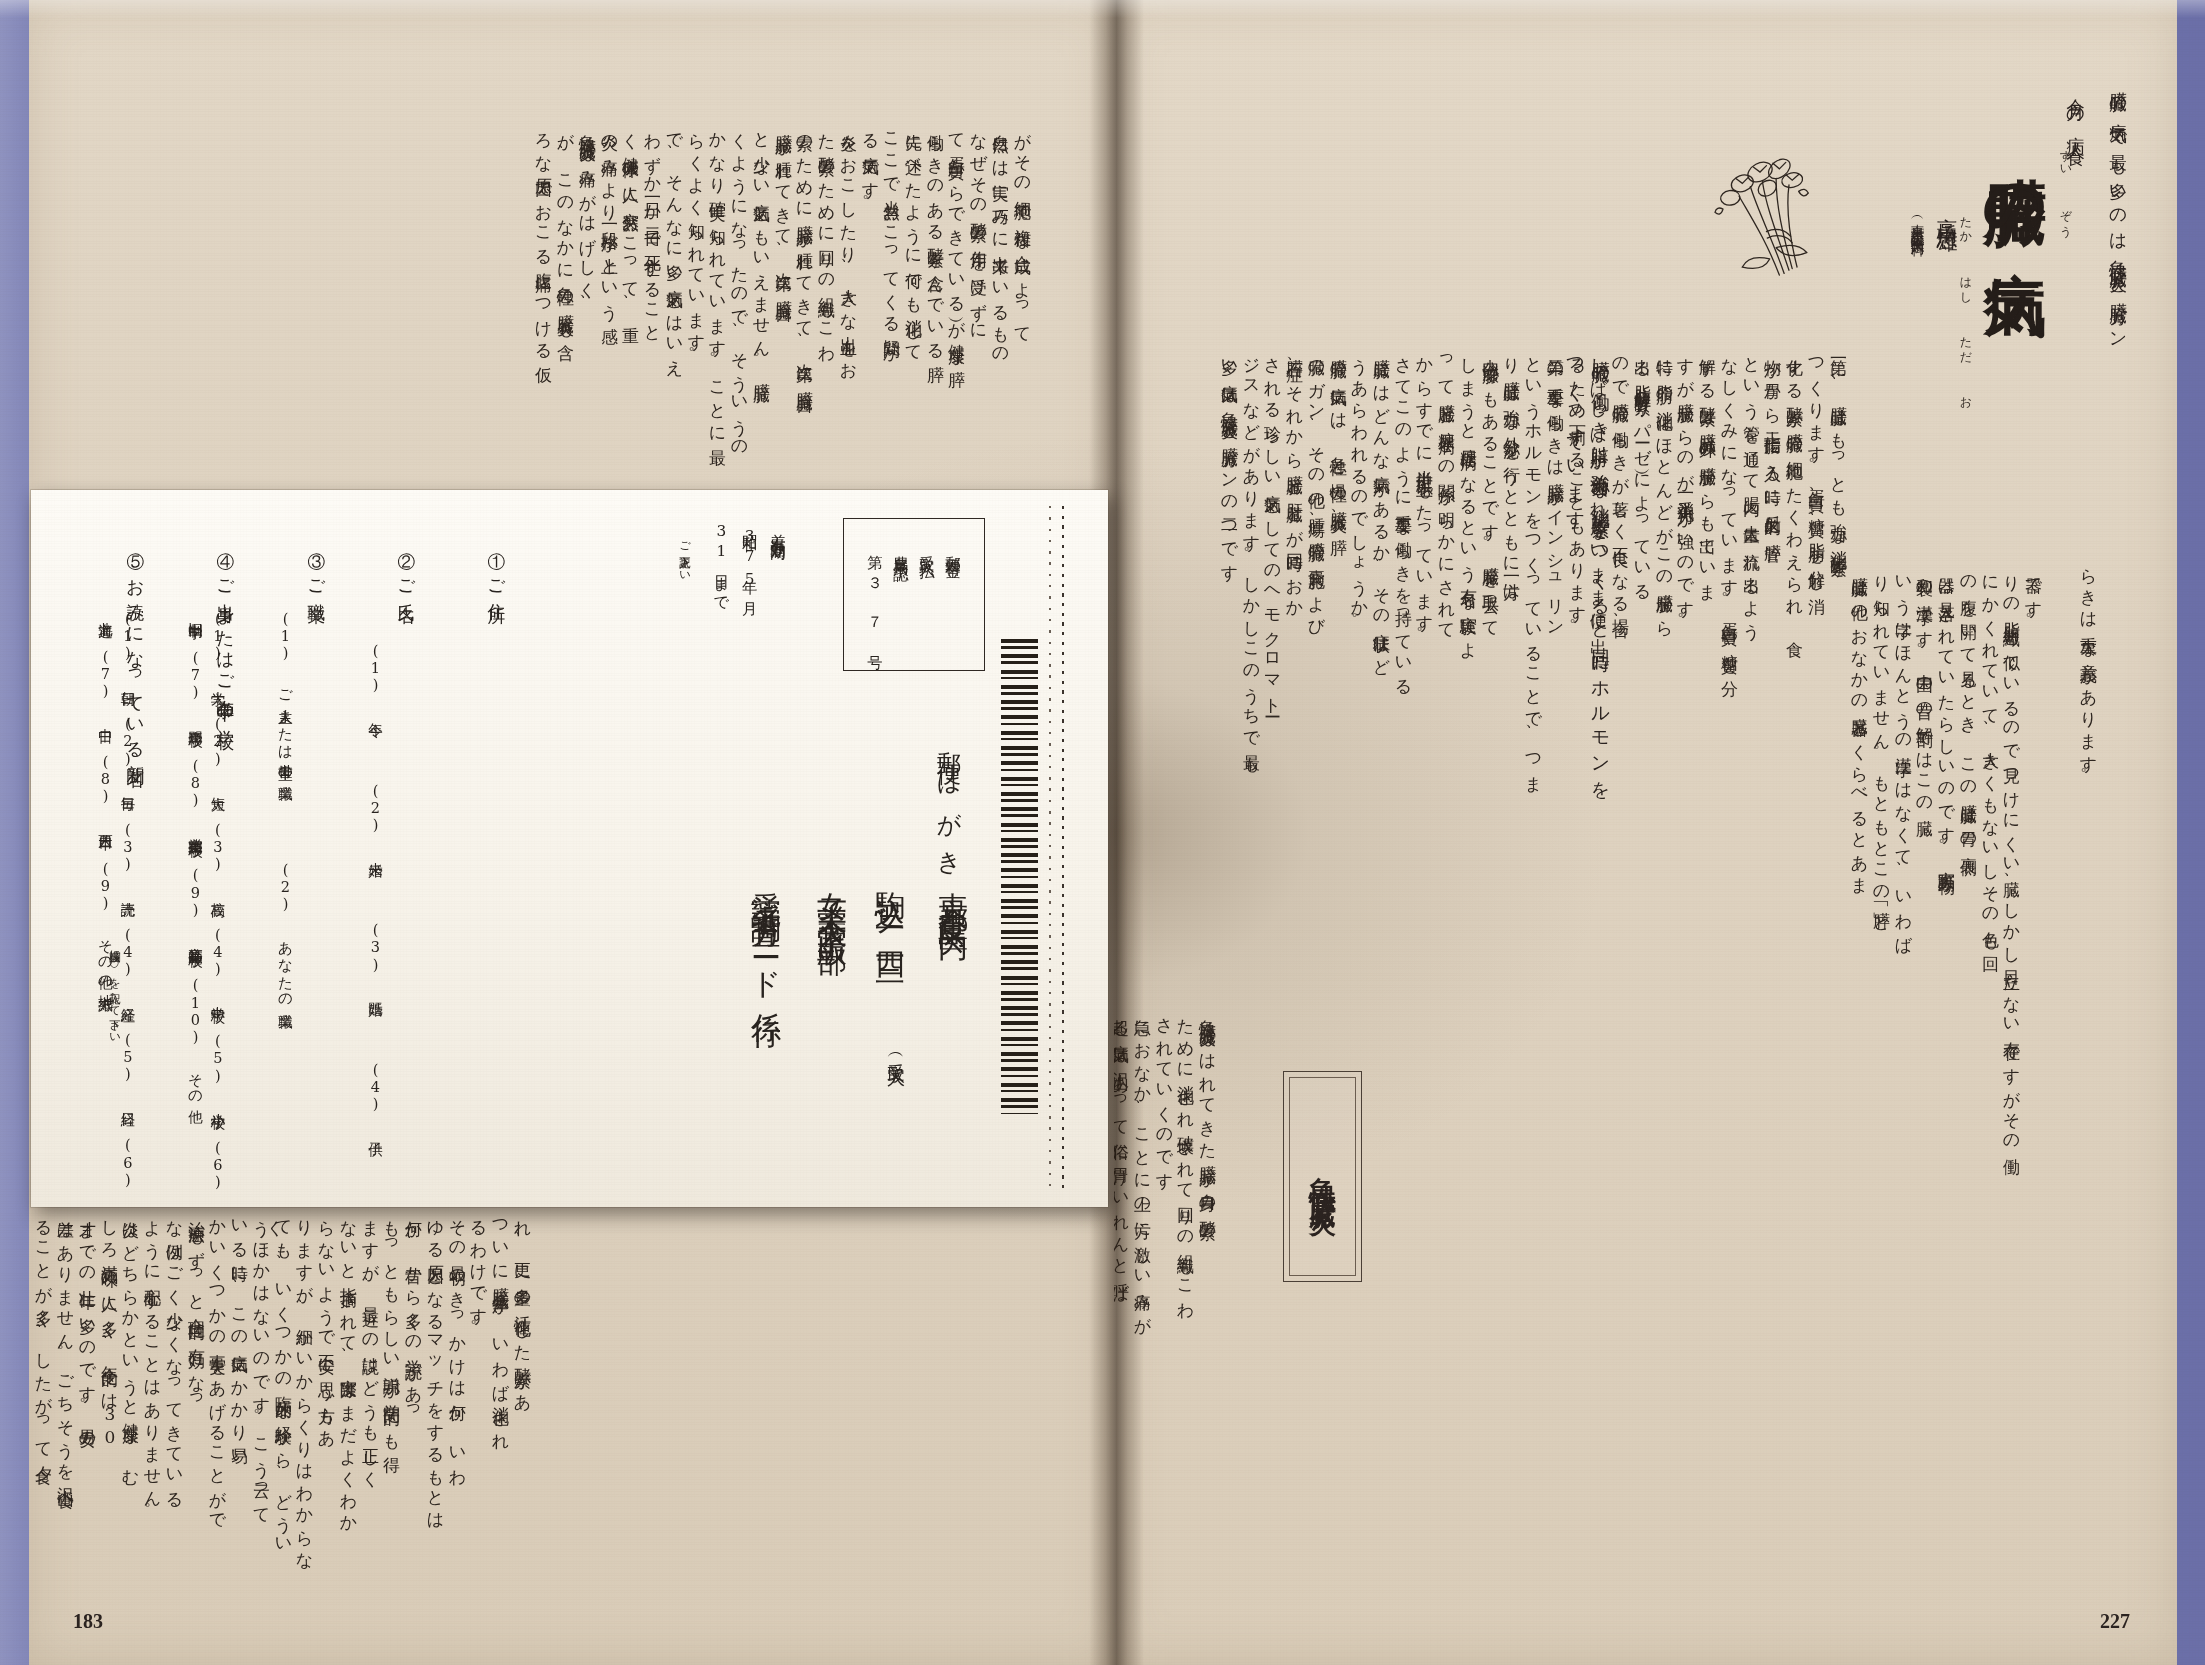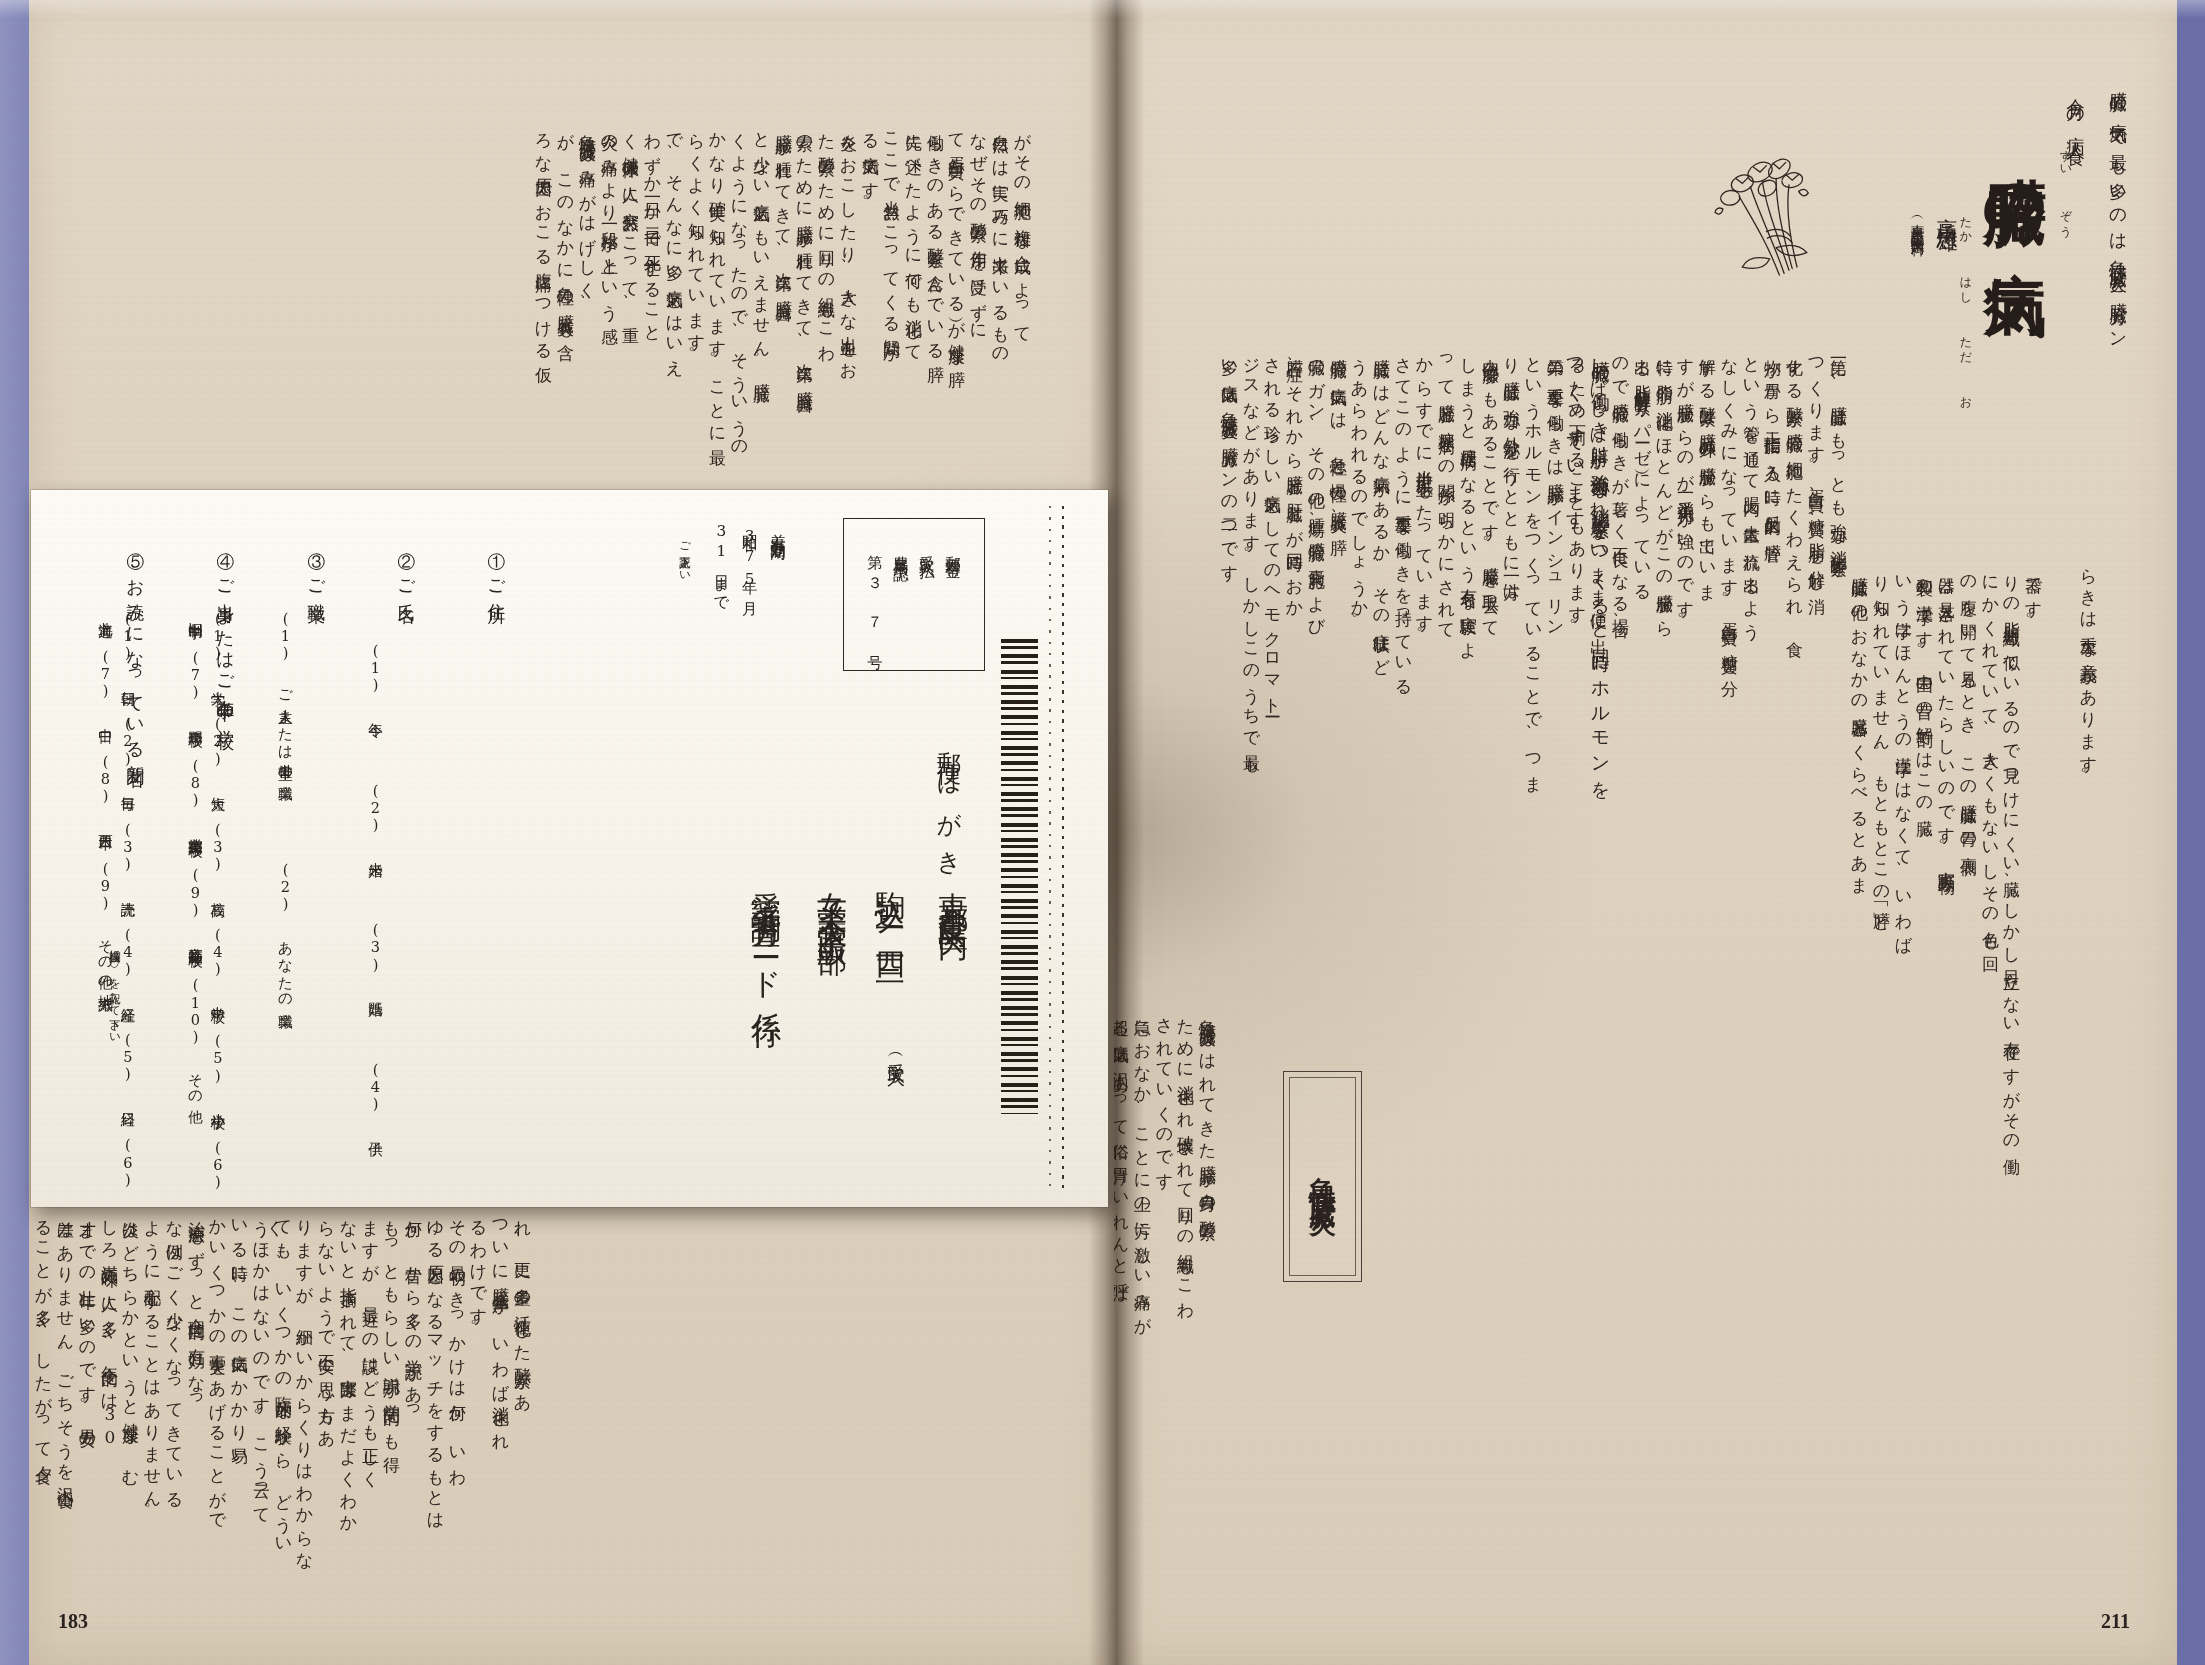--- a/index.html
+++ b/index.html
@@ -171,21 +171,21 @@
 
   .pagenum {
     position: absolute;
     bottom: 32px;
     font-size: 20px;
     font-weight: bold;
     color: #2b2320;
     font-family: "Liberation Serif", serif;
   }
   #pagenum-right { right: 47px; }
-  #pagenum-left  { left: 29px; }
+  #pagenum-left  { left: 44px; }
 
   
   #postcard {
     position: absolute;
     left: 31px;
     top: 490px;
     width: 1077px;
     height: 717px;
     background: linear-gradient(180deg,#fdfbf6 0%, #f7f3ea 55%, #efe9dd 100%);
     box-shadow: 4.8px 8px 17.7px rgba(20,14,8,0.45), 0 0 0 0.8px rgba(120,105,85,0.35);
@@ -416,21 +416,21 @@
         <div class="vtext col-body" style="position: absolute; right: 955px; top: 1006px; height: 572px;">急性膵臓炎ははれてきた膵臓が自身の酵素の</div>
         <div class="vtext col-body" style="position: absolute; right: 977px; top: 1006px; height: 572px;">ために消化され破壊されて回りの組織もこわ</div>
         <div class="vtext col-body" style="position: absolute; right: 998px; top: 1006px; height: 572px;">されていくのです</div>
         <div class="vtext col-body" style="position: absolute; right: 1020px; top: 1006px; height: 572px;">急におなか、ことに上の方に激しい痛みが</div>
         <div class="vtext col-body" style="position: absolute; right: 1042px; top: 1006px; height: 572px;">起る病気は沢山あって俗に胃けいれんと呼ば</div>
         <div class="vtext col-body" style="position: absolute; right: 1064px; top: 1006px; height: 572px;">れていますが、実は胃けいれんという病気が</div>
         <div class="vtext col-body" style="position: absolute; right: 1085px; top: 1006px; height: 572px;">あるわけではなく、これは胃や腸の病気（こ</div>
         <div class="vtext col-body" style="position: absolute; right: 1107px; top: 1006px; height: 572px;">とに潰瘍や胃炎）胆石症、腎石症その他いろ</div>
       </div>
 
-    <div class="pagenum" id="pagenum-right">211</div>
+    <div class="pagenum" id="pagenum-right">227</div>
   </div>
 
   <div class="page" id="page-left">
     <div id="l-columns">
         <div class="vtext col-body" style="position: absolute; right: 77px; top: 121px; height: 1457px;">がその細胞で複雑な合成によって</div>
         <div class="vtext col-body" style="position: absolute; right: 99px; top: 121px; height: 1457px;">自然には実に巧みに出来ているもの</div>
         <div class="vtext col-body" style="position: absolute; right: 121px; top: 121px; height: 1457px;">なぜその酵素の作用を受けずに</div>
         <div class="vtext col-body" style="position: absolute; right: 143px; top: 121px; height: 1457px;">て蛋白質からできている）が健康な膵</div>
         <div class="vtext col-body" style="position: absolute; right: 164px; top: 121px; height: 1457px;">働らきのある酵素を含んでいる膵</div>
         <div class="vtext col-body" style="position: absolute; right: 186px; top: 121px; height: 1457px;">先に述べたように何でも消化して</div>

